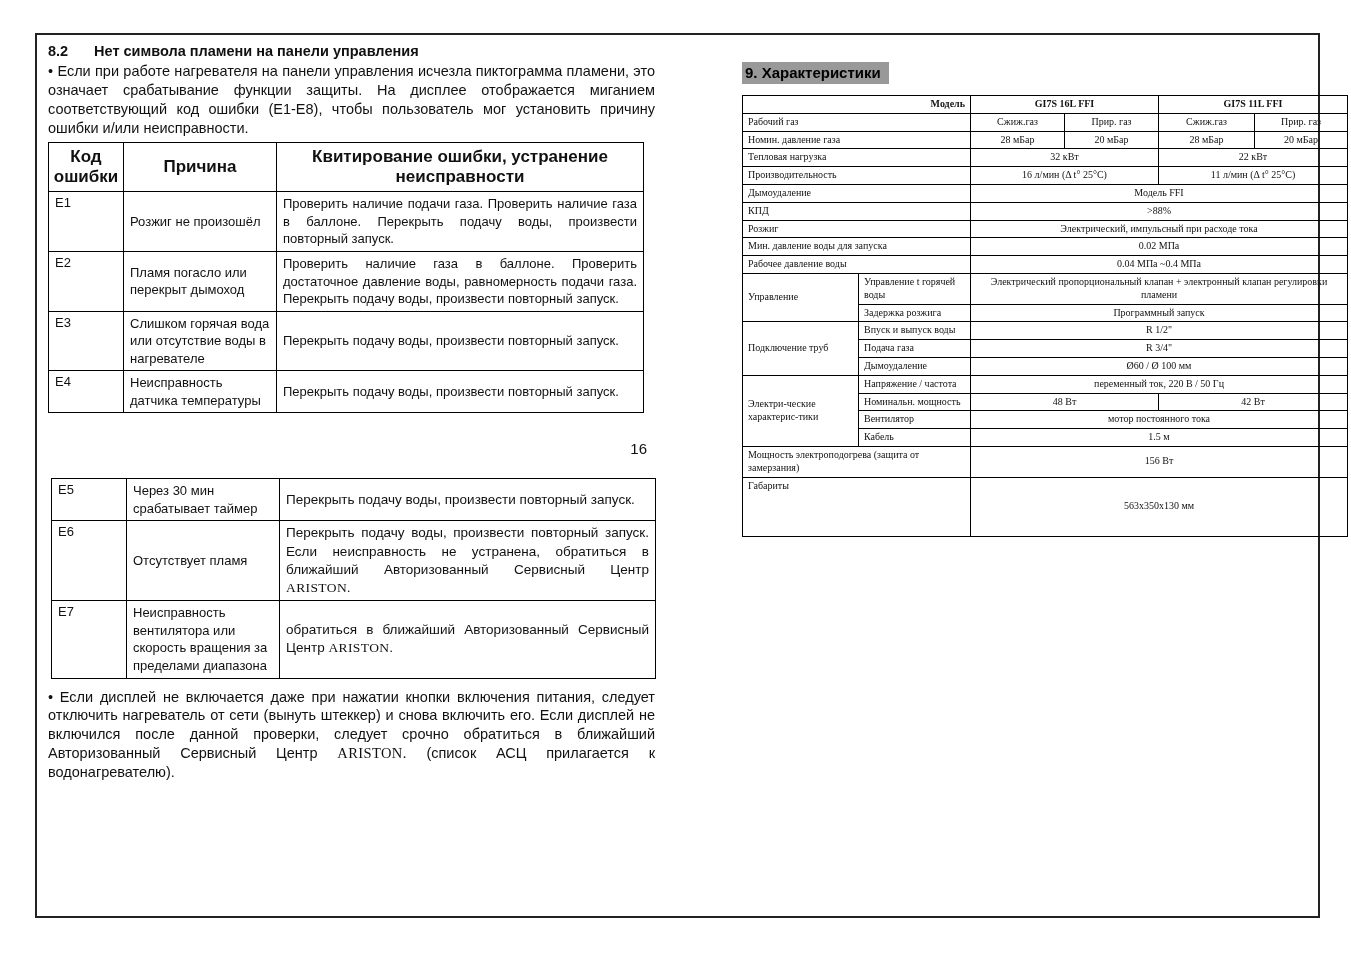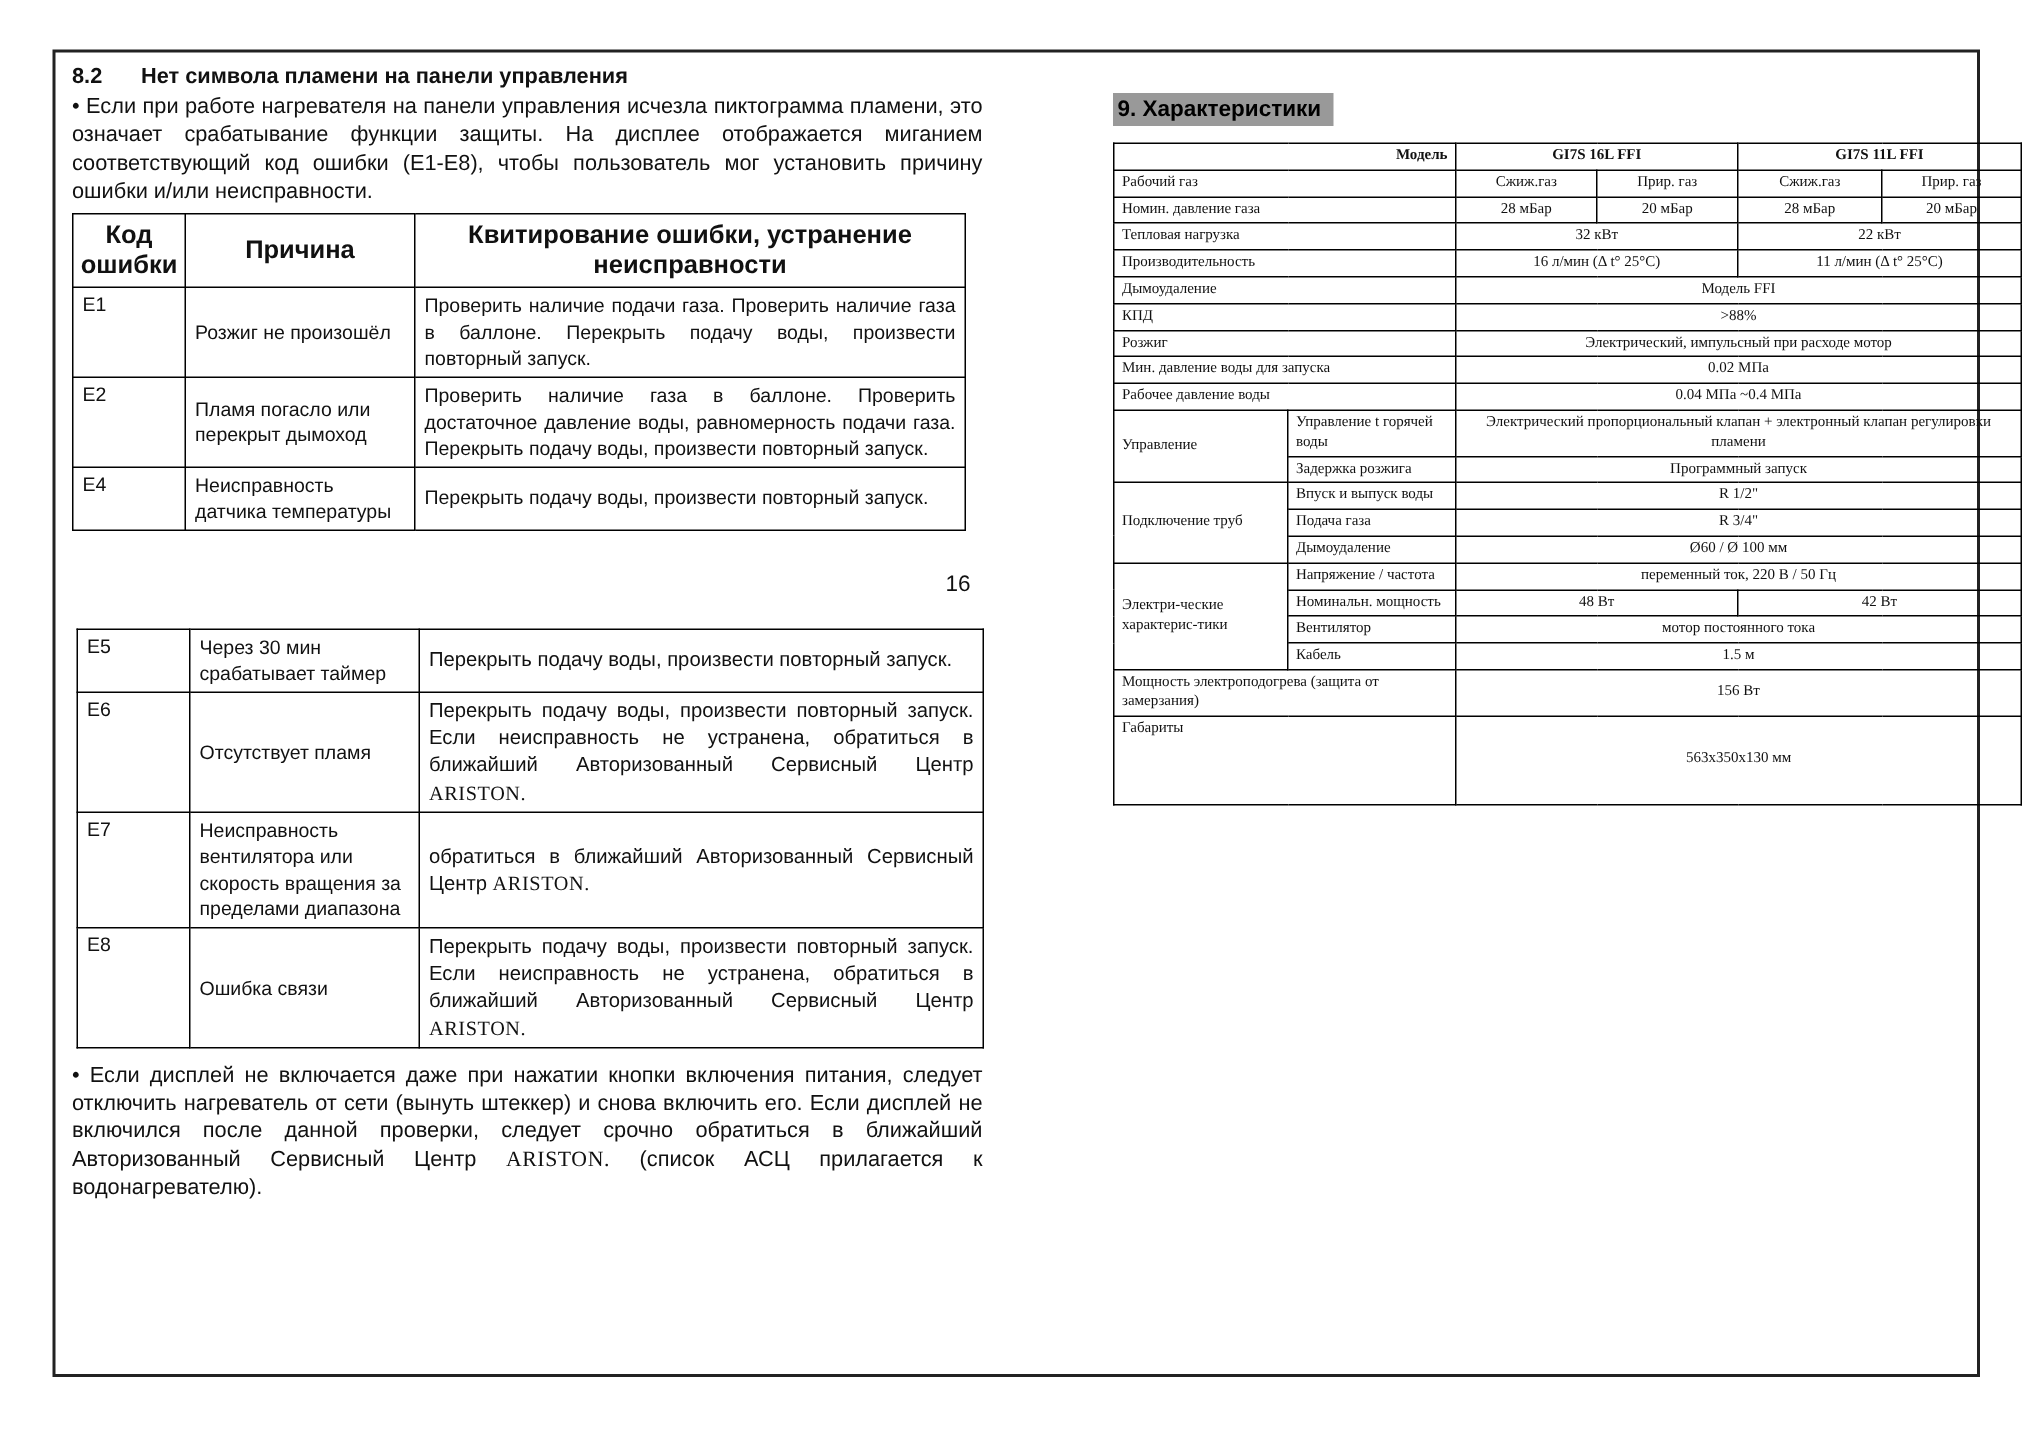--- a/index.html
+++ b/index.html
@@ -61,20 +61,25 @@
           <td class="code-cell">E1</td>
           <td class="cause-cell">Розжиг не произошёл</td>
           <td class="fix-cell jst">Проверить наличие подачи газа. Проверить наличие газа в баллоне. Перекрыть подачу воды, произвести повторный запуск.</td>
         </tr>
         <tr>
           <td class="code-cell">E2</td>
           <td class="cause-cell">Пламя погасло или перекрыт дымоход</td>
           <td class="fix-cell jst">Проверить наличие газа в баллоне. Проверить достаточное давление воды, равномерность подачи газа. Перекрыть подачу воды, произвести повторный запуск.</td>
         </tr>
         <tr>
+          <td class="code-cell">E3</td>
+          <td class="cause-cell">Слишком горячая вода или отсутствие воды в нагревателе</td>
+          <td class="fix-cell">Перекрыть подачу воды, произвести повторный запуск.</td>
+        </tr>
+        <tr>
           <td class="code-cell">E4</td>
           <td class="cause-cell">Неисправность датчика температуры</td>
           <td class="fix-cell">Перекрыть подачу воды, произвести повторный запуск.</td>
         </tr>
       </tbody>
     </table>
 
     <div class="page-num">16</div>
 
     <table class="err-table t2">
@@ -86,25 +91,20 @@
         </tr>
         <tr>
           <td class="code-cell">E6</td>
           <td class="cause-cell">Отсутствует пламя</td>
           <td class="fix-cell jst"><span>Перекрыть подачу воды, произвести повторный запуск. Если неисправность не устранена, обратиться в ближайший Авторизованный Сервисный Центр </span><span class="brand">ARISTON.</span></td>
         </tr>
         <tr>
           <td class="code-cell">E7</td>
           <td class="cause-cell">Неисправность вентилятора или скорость вращения за пределами диапазона</td>
           <td class="fix-cell jst"><span>обратиться в ближайший Авторизованный Сервисный Центр </span><span class="brand">ARISTON.</span></td>
-        </tr>
-        <tr>
-          <td class="code-cell">E8</td>
-          <td class="cause-cell">Ошибка связи</td>
-          <td class="fix-cell jst"><span>Перекрыть подачу воды, произвести повторный запуск. Если неисправность не устранена, обратиться в ближайший Авторизованный Сервисный Центр </span><span class="brand">ARISTON.</span></td>
         </tr>
       </tbody>
     </table>
 
     <p class="para outro"><span>• Если дисплей не включается даже при нажатии кнопки включения питания, следует отключить нагреватель от сети (вынуть штеккер) и снова включить его. Если дисплей не включился после данной проверки, следует срочно обратиться в ближайший Авторизованный Сервисный Центр </span><span class="brand">ARISTON.</span><span> (список АСЦ прилагается к водонагревателю).</span></p>
   </div>
 
   <div class="col-right">
     <div class="sec9-title">9. Характеристики</div>
 
@@ -150,21 +150,21 @@
         <tr>
           <td colspan="2" class="lbl">Дымоудаление</td>
           <td colspan="4" class="val">Модель FFI</td>
         </tr>
         <tr>
           <td colspan="2" class="lbl">КПД</td>
           <td colspan="4" class="val">&gt;88%</td>
         </tr>
         <tr>
           <td colspan="2" class="lbl">Розжиг</td>
-          <td colspan="4" class="val">Электрический, импульсный при расходе мотор</td>
+          <td colspan="4" class="val">Электрический, импульсный при расходе тока</td>
         </tr>
         <tr>
           <td colspan="2" class="lbl jst">Мин. давление воды для запуска</td>
           <td colspan="4" class="val">0.02 МПа</td>
         </tr>
         <tr>
           <td colspan="2" class="lbl">Рабочее давление воды</td>
           <td colspan="4" class="val">0.04 МПа ~0.4 МПа</td>
         </tr>
         <tr>

